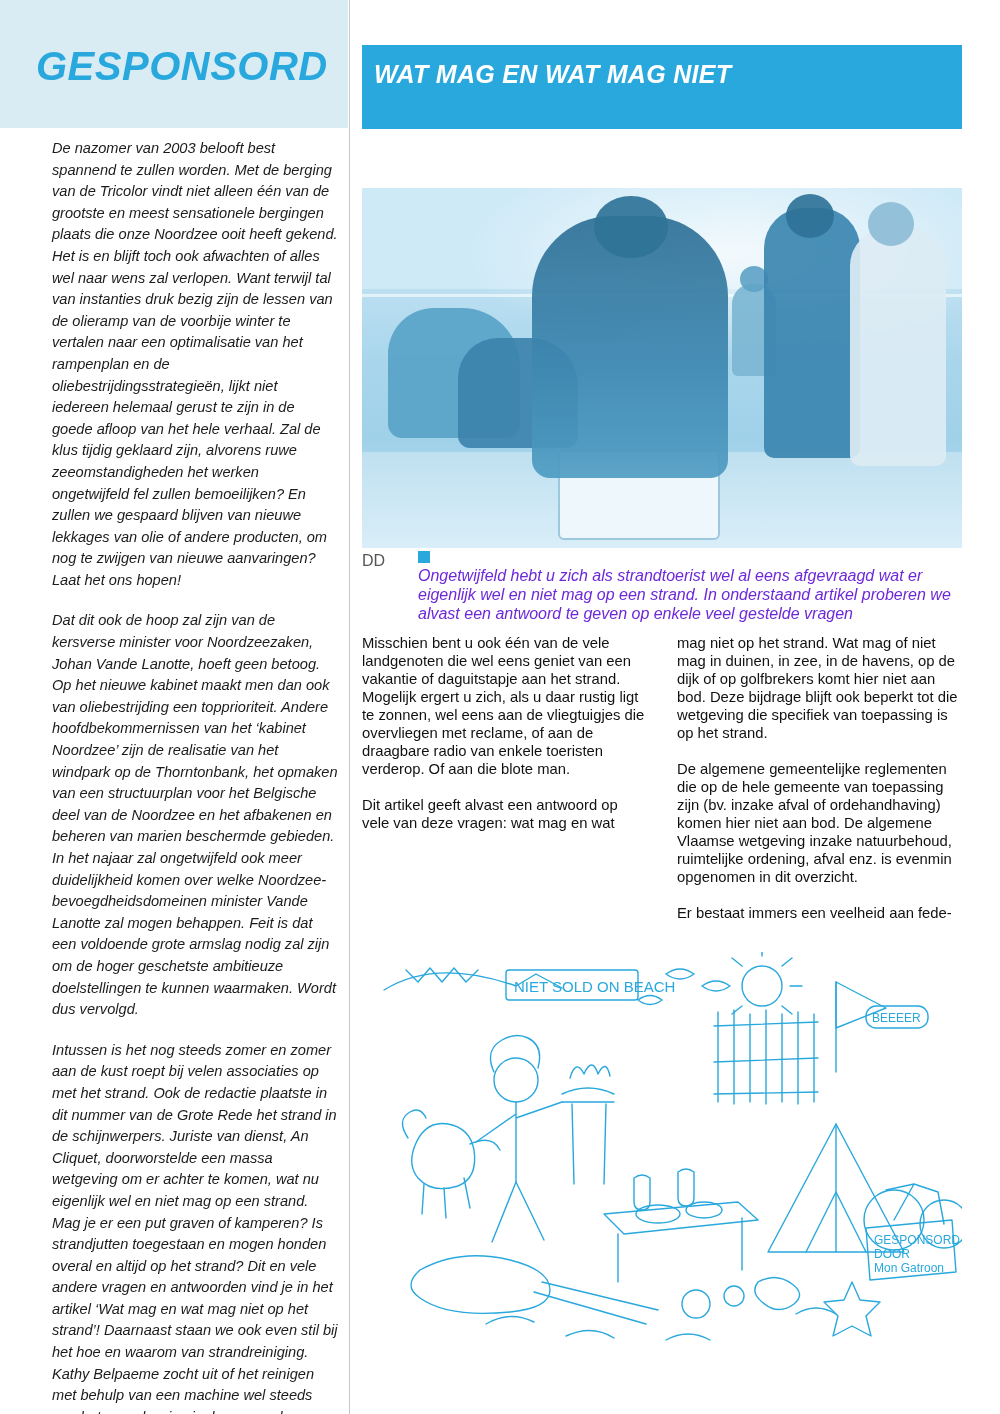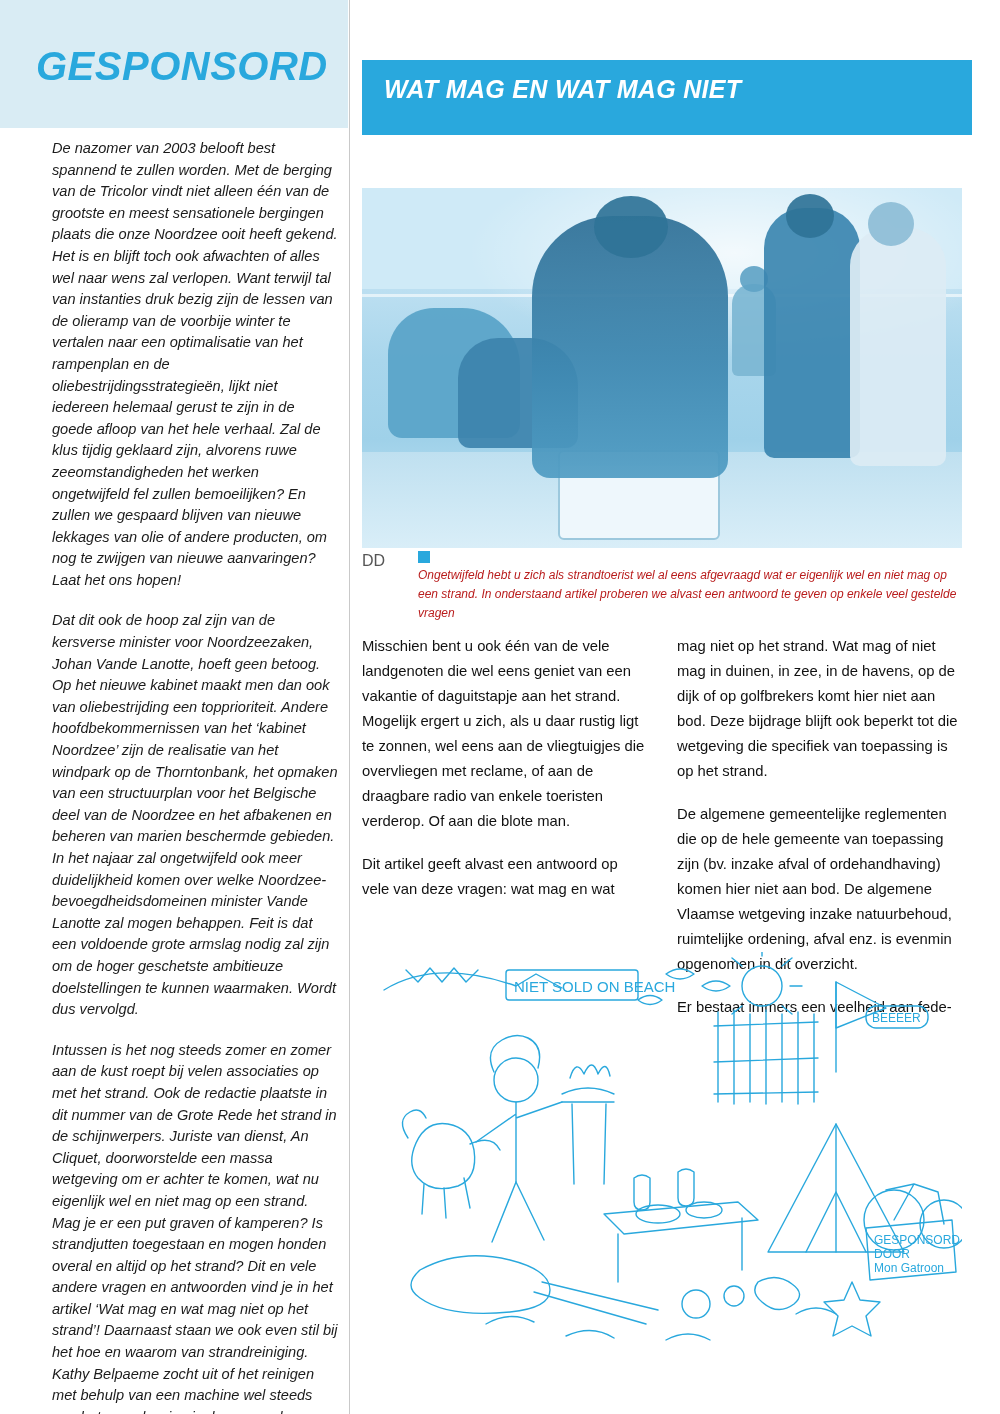--- a/index.html
+++ b/index.html
@@ -68,25 +68,24 @@
     left: 349px;
     top: 0;
     width: 1px;
     height: 1414px;
     background: #c9c9c9;
   }
 
   .article-header {
     position: absolute;
     left: 362px;
-    top: 60px;
+    top: 45px;
     width: 600px;
-    height: 75px;
+    height: 84px;
     background: #29a8dd;
-    padding-left: 10px;
   }
   .article-header h1 {
     margin: 0;
     padding: 14px 0 0 12px;
     font-family: "Liberation Sans", sans-serif;
     font-style: italic;
     font-weight: bold;
     font-size: 25px;
     line-height: 30px;
     color: #ffffff;
@@ -242,39 +241,39 @@
     height: 12px;
     background: #29a8dd;
   }
   .caption {
     position: absolute;
     left: 418px;
     top: 566px;
     width: 544px;
     font-family: "Liberation Sans", sans-serif;
     font-style: italic;
-    font-size: 12px;
+    font-size: 16px;
     line-height: 19px;
-    color: #b91c1c;
+    color: #6d28d9;
   }
 
   
   .cols {
     position: absolute;
     left: 362px;
     top: 634px;
     width: 600px;
     display: flex;
     gap: 30px;
   }
   .col {
     width: 285px;
     font-family: "Liberation Sans", sans-serif;
     font-size: 14.8px;
-    line-height: 25px;
+    line-height: 18px;
     color: #111111;
   }
   .col p {
     margin: 0 0 18px 0;
   }
 
   
   .cartoon {
     position: absolute;
     left: 366px;

